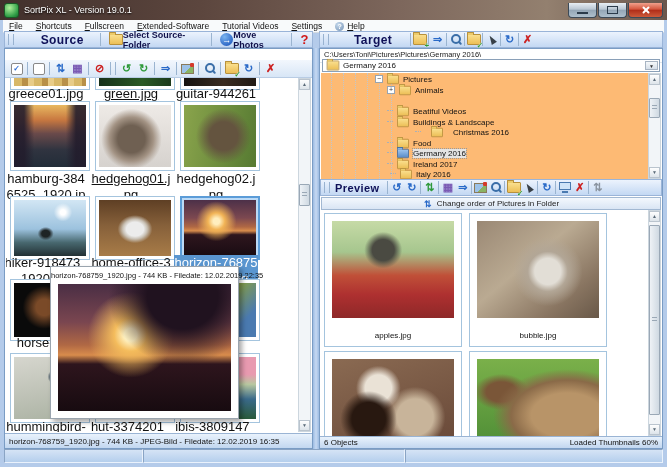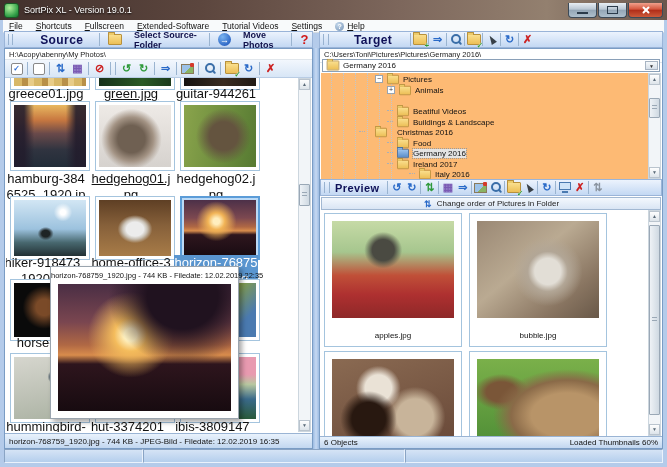--- a/index.html
+++ b/index.html
@@ -24,21 +24,21 @@
     display:flex;align-items:center;gap:13px;padding:0 6px;font-size:8.5px;color:#111;}
   .mi{display:inline-block;}
   .mi::first-letter{text-decoration:underline;}
   .helpwrap{display:flex;align-items:center;gap:3px;}
   .ic-menuhelp{width:9px;height:9px;border-radius:50%;background:radial-gradient(circle at 35% 30%,#c4d8ec,#7492b4);display:inline-flex;align-items:center;justify-content:center;color:#fff;font-size:7px;font-weight:bold;}
   .ic-menuhelp::before{content:"?";}
   
   .phead{position:absolute;height:17px;background:linear-gradient(#ecf3fd,#c3d8f3);border:1px solid #9ab4d8;box-sizing:border-box;display:flex;align-items:center;}
   .htitle{font-size:12px;font-weight:bold;color:#0f1158;letter-spacing:.4px;}
   .grip{width:4px;height:11px;border-left:1px solid #98b2d0;border-right:1px solid #98b2d0;margin:0 5px 0 3px;}
-  .hbtn{display:flex;align-items:center;gap:12px;font-size:9px;font-weight:bold;color:#10104a;padding:0 7px;height:100%;}
+  .hbtn{display:flex;align-items:center;gap:0;font-size:9px;font-weight:bold;color:#10104a;padding:0 7px;height:100%;}
   .hsep{width:1px;height:13px;background:#9ab4d0;margin:0 1px;}
   
   .ic{width:15px;height:14px;display:inline-flex;align-items:center;justify-content:center;font-size:11px;font-weight:bold;position:relative;flex:none;}
   .ic-cb{width:10px;height:10px;border:1px solid #888;border-radius:2px;background:#fff;display:inline-flex;align-items:center;justify-content:center;font-size:8px;color:#2a6ad4;font-weight:bold;flex:none;}
   .g-blue{color:#2a6ac8;}.g-green{color:#2f9a3a;}.g-red{color:#cc2222;}.g-purple{color:#7a5ab4;}.g-gray{color:#8a94a0;}
   .fold{width:12px;height:9px;background:linear-gradient(#fadf8e,#ecbf56);border:1px solid #b8913c;border-radius:1px;position:relative;flex:none;}
   .fold::before{content:"";position:absolute;top:-3px;left:-1px;width:5px;height:2px;background:#eccb6a;border:1px solid #b8913c;border-bottom:none;border-radius:1px 1px 0 0;}
   .fold.blue{background:linear-gradient(#9cc4ee,#5a8cc8);border-color:#3a6aa0;}
   .fold.blue::before{background:#86b2e2;border-color:#3a6aa0;}
   .badge{position:absolute;right:-2px;bottom:-3px;font-size:8px;font-weight:bold;text-shadow:0 0 1px #fff,0 0 1px #fff;}
@@ -190,21 +190,20 @@
       </span>
     <div class="hsep"></div>
     <span class="ic ic-cursor"></span>
     <div class="hsep"></div>
     <span class="ic g-blue">↻</span>
     <div class="hsep"></div>
     <span class="ic g-red">✗</span>
   </div>
 
   <div class="lpanel">
-    <div class="pathbar" style="top:0;height:11px;">H:\Acopy\abenny\My Photos\</div>
 
     <div class="stoolbar">
       <span class="ic">
           <span class="ic-cb">✓</span>
         </span>
       <div class="hsep"></div>
       <span class="ic">
           <span class="ic-cb"></span>
         </span>
       <div class="hsep"></div>
@@ -338,41 +337,41 @@
       <div class="trow" style="top:33px;padding-left:66px;">
         <span class="dash"></span>
         <span class="fold"></span>
         <span class="tlabel">Beatiful Videos</span>
       </div>
       <div class="trow" style="top:44px;padding-left:66px;">
         <span class="dash"></span>
         <span class="fold"></span>
         <span class="tlabel">Buildings &amp; Landscape</span>
       </div>
-      <div class="trow" style="top:54px;padding-left:38px;gap:9px;">
+      <div class="trow" style="top:54px;padding-left:94px;gap:9px;">
         <span class="dash"></span>
         <span class="fold"></span>
         <span class="tlabel">Christmas 2016</span>
       </div>
       <div class="trow" style="top:65px;padding-left:66px;">
         <span class="dash"></span>
         <span class="fold"></span>
         <span class="tlabel">Food</span>
       </div>
       <div class="trow" style="top:75px;padding-left:66px;">
         <span class="dash"></span>
         <span class="fold blue"></span>
         <span class="tlabel sel">Germany 2016</span>
       </div>
       <div class="trow" style="top:86px;padding-left:66px;">
         <span class="dash"></span>
         <span class="fold"></span>
         <span class="tlabel">Ireland 2017</span>
       </div>
-      <div class="trow" style="top:96px;padding-left:88px;">
+      <div class="trow" style="top:96px;padding-left:69px;">
         <span class="dash"></span>
         <span class="fold"></span>
         <span class="tlabel">Italy 2016</span>
       </div>
     </div>
 
     <div class="sb" style="top:24px;right:1px;height:106px;">
       <div class="up"></div>
       <div class="th" style="top:24px;height:20px;"></div>
       <div class="dn"></div>

